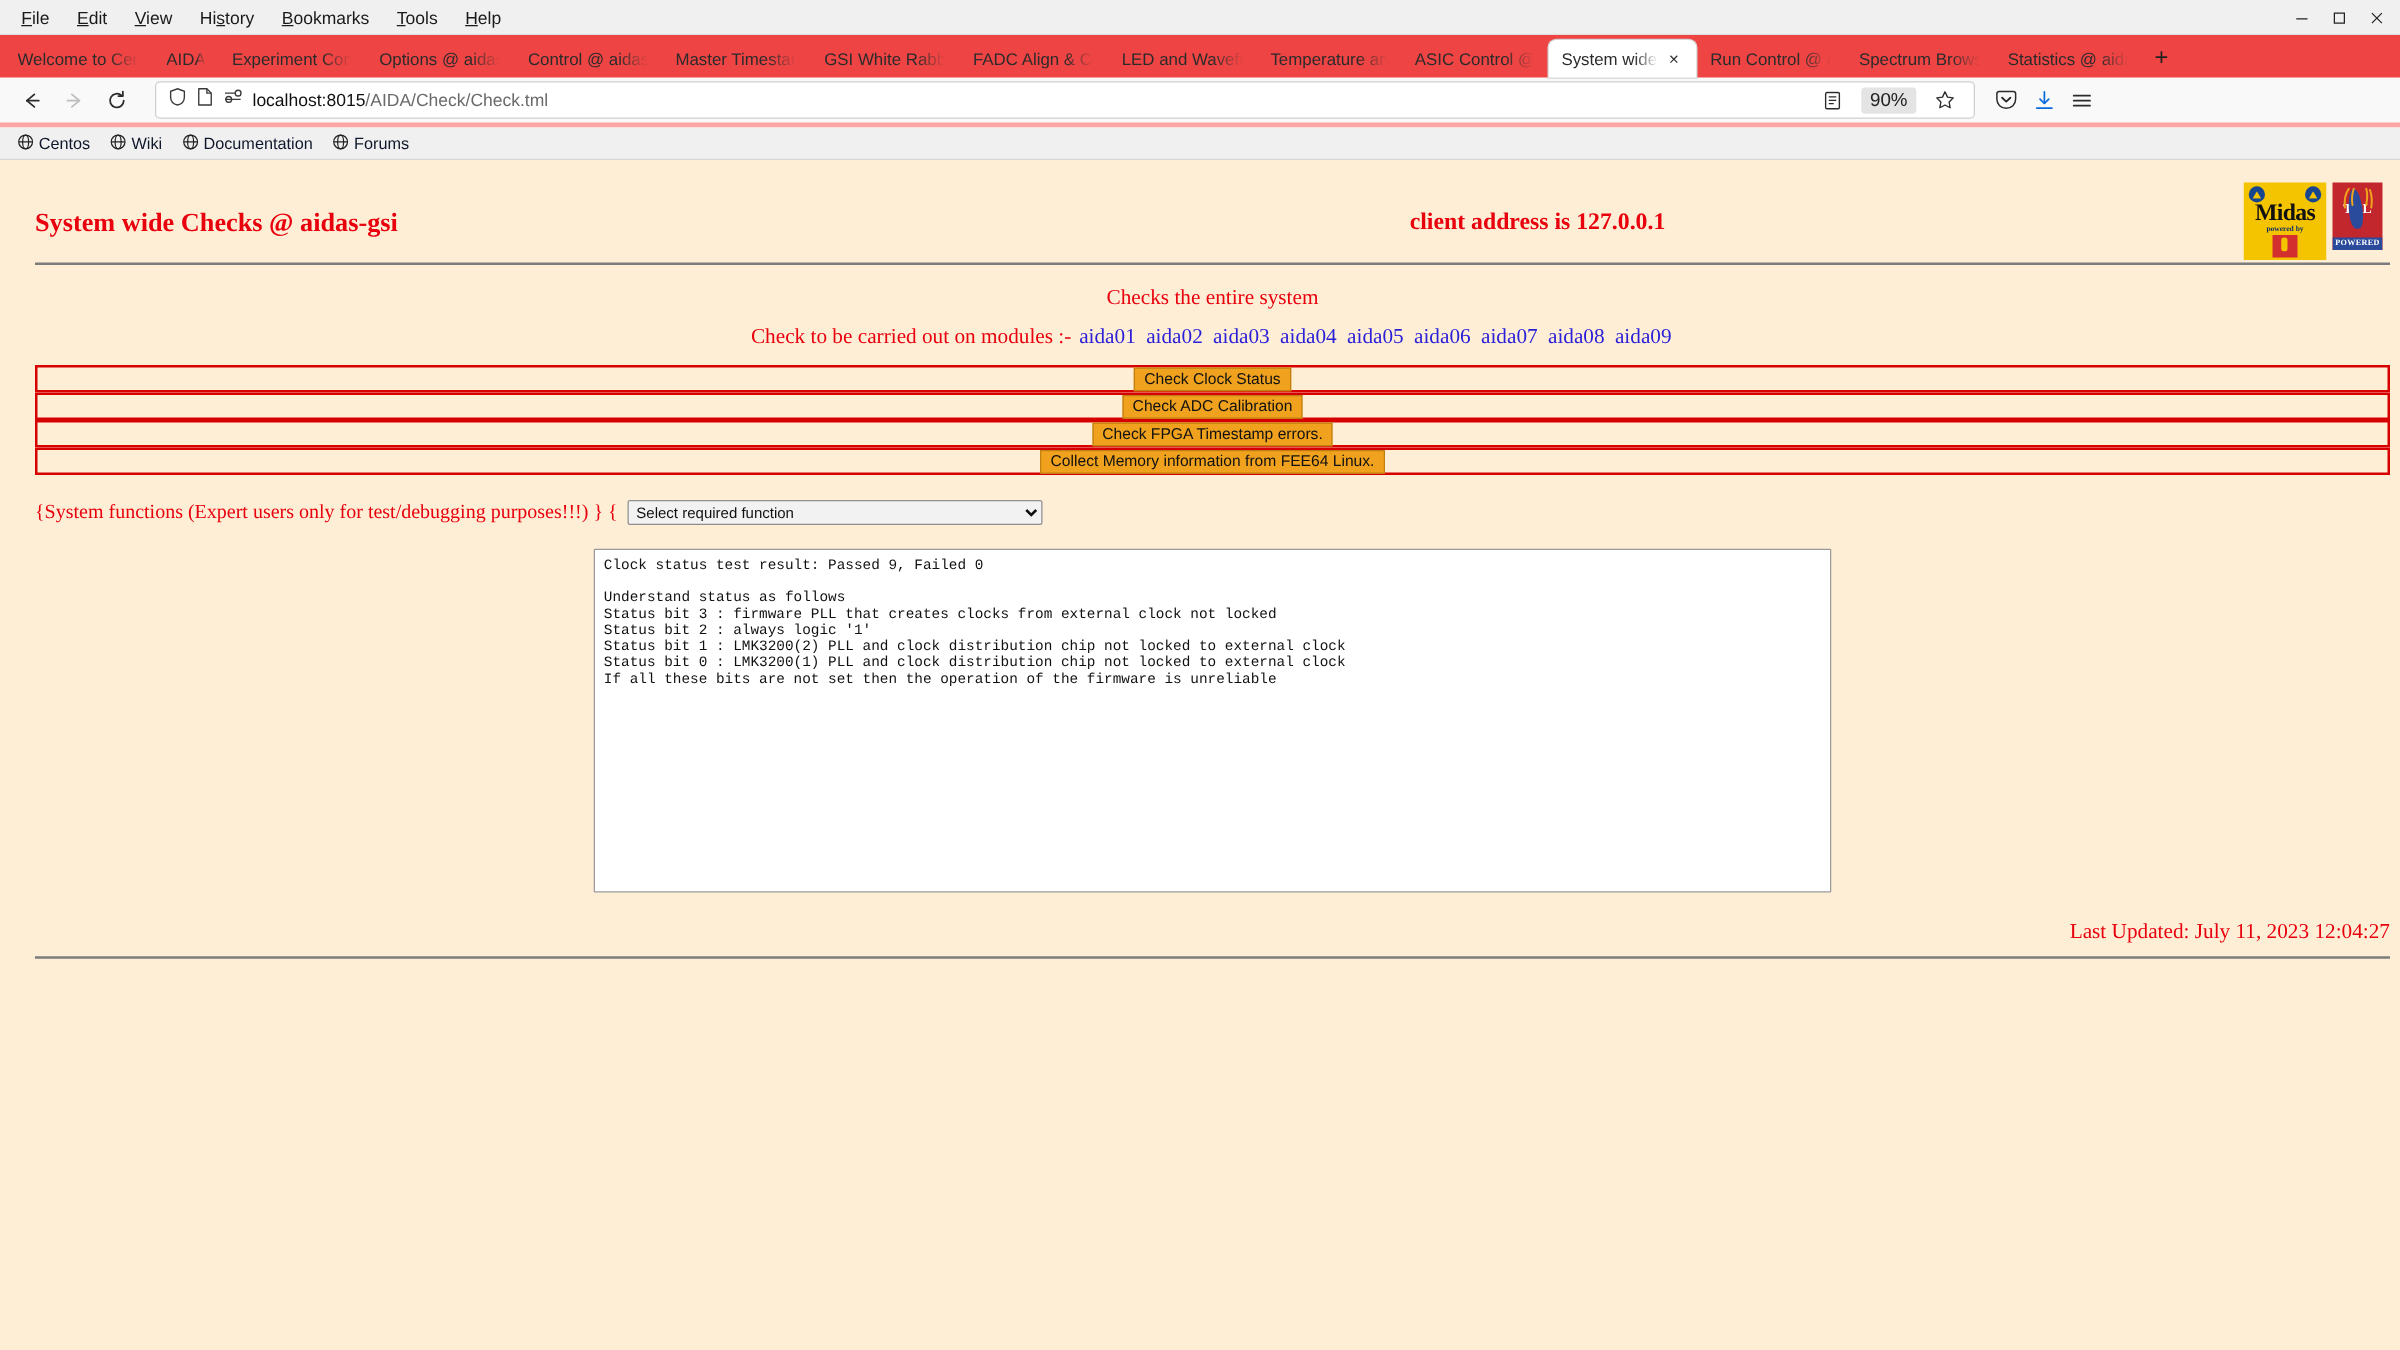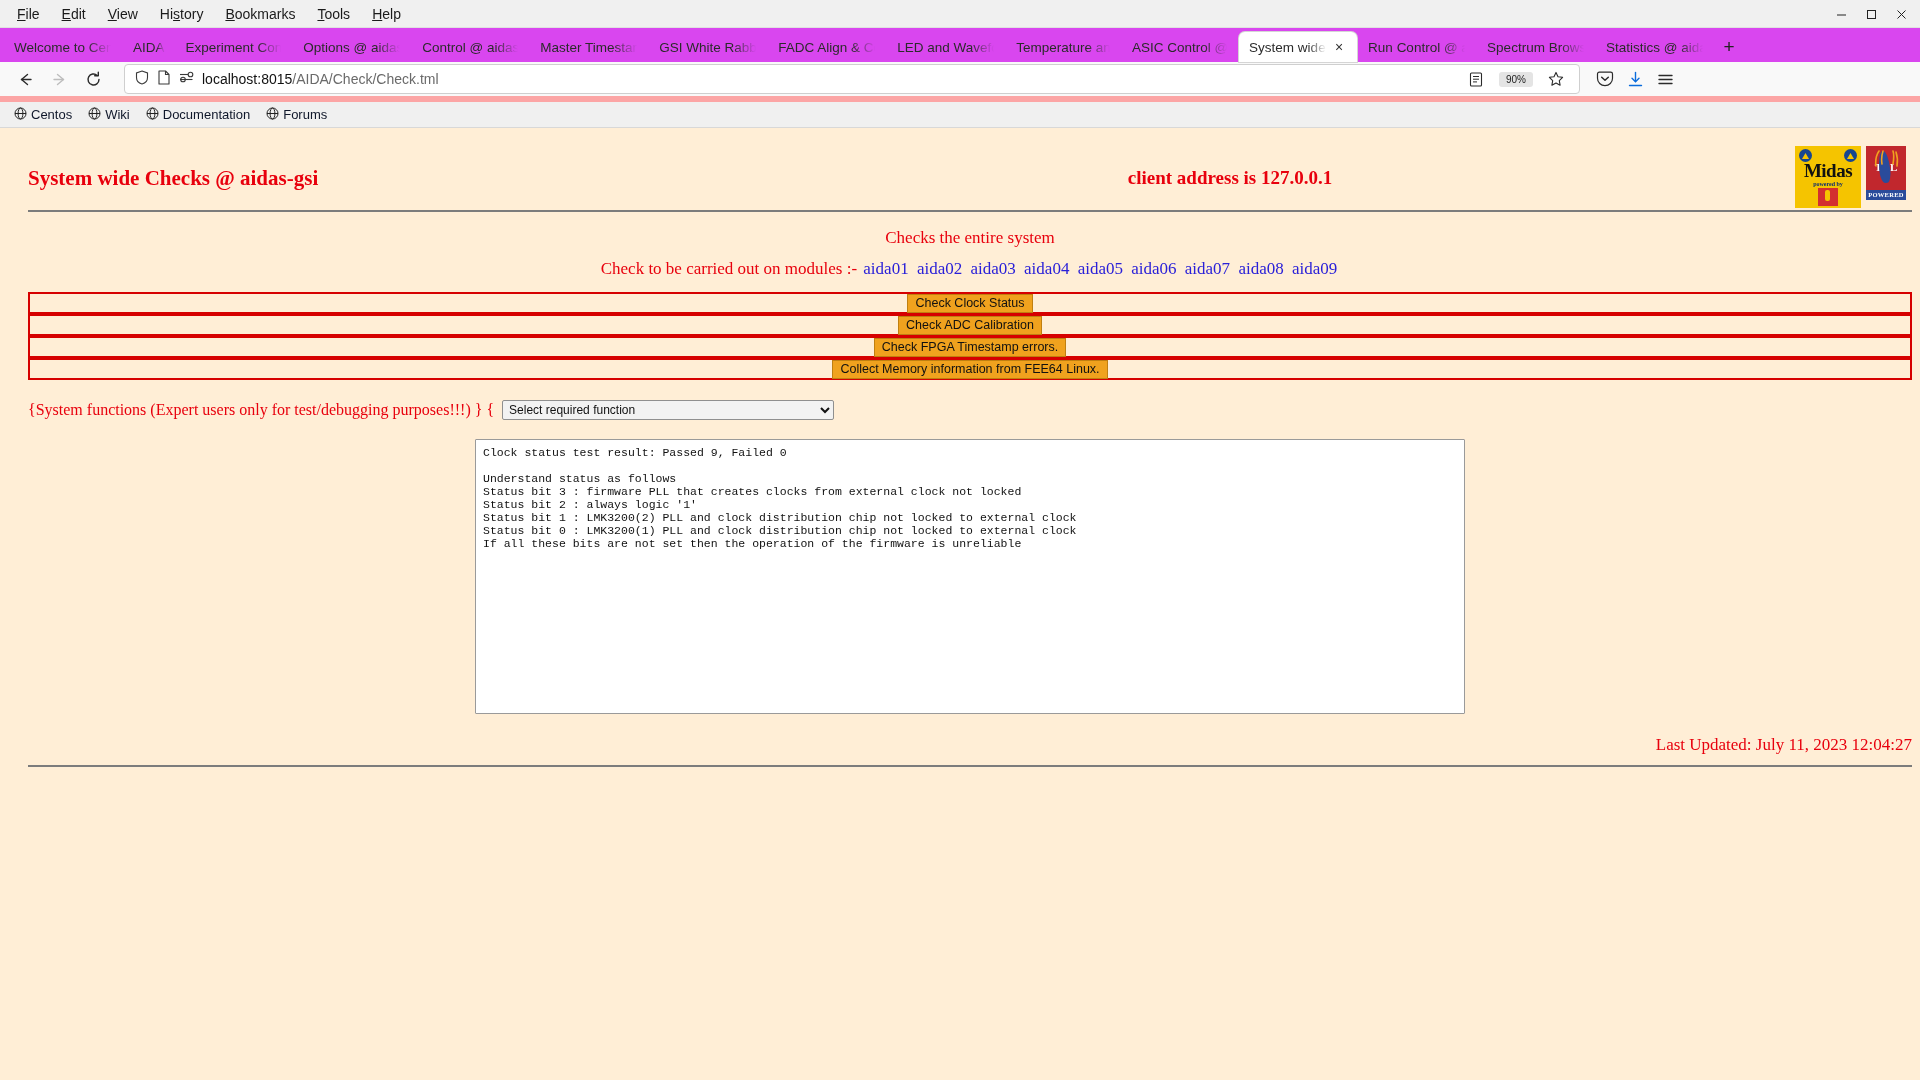--- a/index.html
+++ b/index.html
@@ -24,21 +24,21 @@
     font-size: 14px; color: #1a1a1a; padding: 3px 11px; border-radius: 3px; cursor: default;
     line-height: 1;
   }
   .menu-item u { text-decoration: underline; }
   .winbtns { position: absolute; right: 4px; top: 0; height: 28px; display: flex; align-items: center; }
   .winbtn { width: 30px; height: 26px; display: flex; align-items: center; justify-content: center; font-size: 13px; color: #222; }
   .winbtn svg { display: block; }
 
   
   .tabstrip {
-    height: 34px; background: #d946ef; display: flex; align-items: flex-end;
+    height: 34px; background: #ef4444; display: flex; align-items: flex-end;
     padding: 0 4px; position: relative; flex: 0 0 34px;
   }
   .tab {
     height: 30px; display: flex; align-items: center; position: relative;
     font-size: 13.5px; color: #2b2b2b; overflow: hidden; white-space: nowrap;
     padding: 0 10px; border-radius: 6px 6px 0 0; margin-right: 1px; flex: 0 0 auto;
     max-width: 118px;
   }
   .tab .tab-label {
     overflow: hidden; text-overflow: clip; white-space: nowrap; display: block;
@@ -49,33 +49,33 @@
   .tab.narrow { max-width: 96px; }
   .tab .closex {
     margin-left: 4px; font-size: 14px; color: #333; line-height: 1; flex: 0 0 auto;
     width: 16px; text-align: center;
   }
   .newtab { width: 28px; height: 30px; display: flex; align-items: center; justify-content: center; font-size: 19px; color: #222; }
 
   
   .navbar {
     height: 40px; background: #f9f9f9; display: flex; align-items: center; padding: 0 8px;
-    flex: 0 0 40px; border-bottom: 6px solid #fca5a5;
+    flex: 0 0 40px; border-bottom: 4px solid #fca5a5;
   }
   .navbtn { width: 34px; height: 32px; display: flex; align-items: center; justify-content: center; color: #2b2b2b; }
   .navbtn.disabled { color: #bdbdbd; }
   .urlbar {
     flex: 1 1 auto; height: 30px; background: #ffffff; border: 1px solid #cfcfcf; border-radius: 4px;
     display: flex; align-items: center; padding: 0 6px; margin: 0 10px 0 14px; max-width: 1456px;
   }
   .url-icons { display: flex; align-items: center; gap: 9px; padding: 0 8px 0 4px; color: #3a3a3a; }
   .url-text { font-size: 14px; color: #6a6a6a; flex: 1 1 auto; white-space: nowrap; }
   .url-text b { color: #111; font-weight: normal; }
   .url-right { display: flex; align-items: center; gap: 8px; padding-right: 2px; }
-  .zoombadge { font-size: 10px; background: #e4e4e4; border-radius: 3px; padding: 2px 7px; color: #222; }
+  .zoombadge { font-size: 15px; background: #e4e4e4; border-radius: 3px; padding: 2px 7px; color: #222; }
   .toolbtn { width: 30px; height: 30px; display: flex; align-items: center; justify-content: center; color: #2b2b2b; }
 
   
   .bookmarks {
     height: 26px; background: #f0f0f0; display: flex; align-items: center; padding-left: 8px; gap: 4px;
     flex: 0 0 26px; border-bottom: 1px solid #d8d8d8;
   }
   .bm { display: flex; align-items: center; gap: 4px; font-size: 13px; color: #0f172a; padding: 2px 6px; border-radius: 3px; }
 
   

